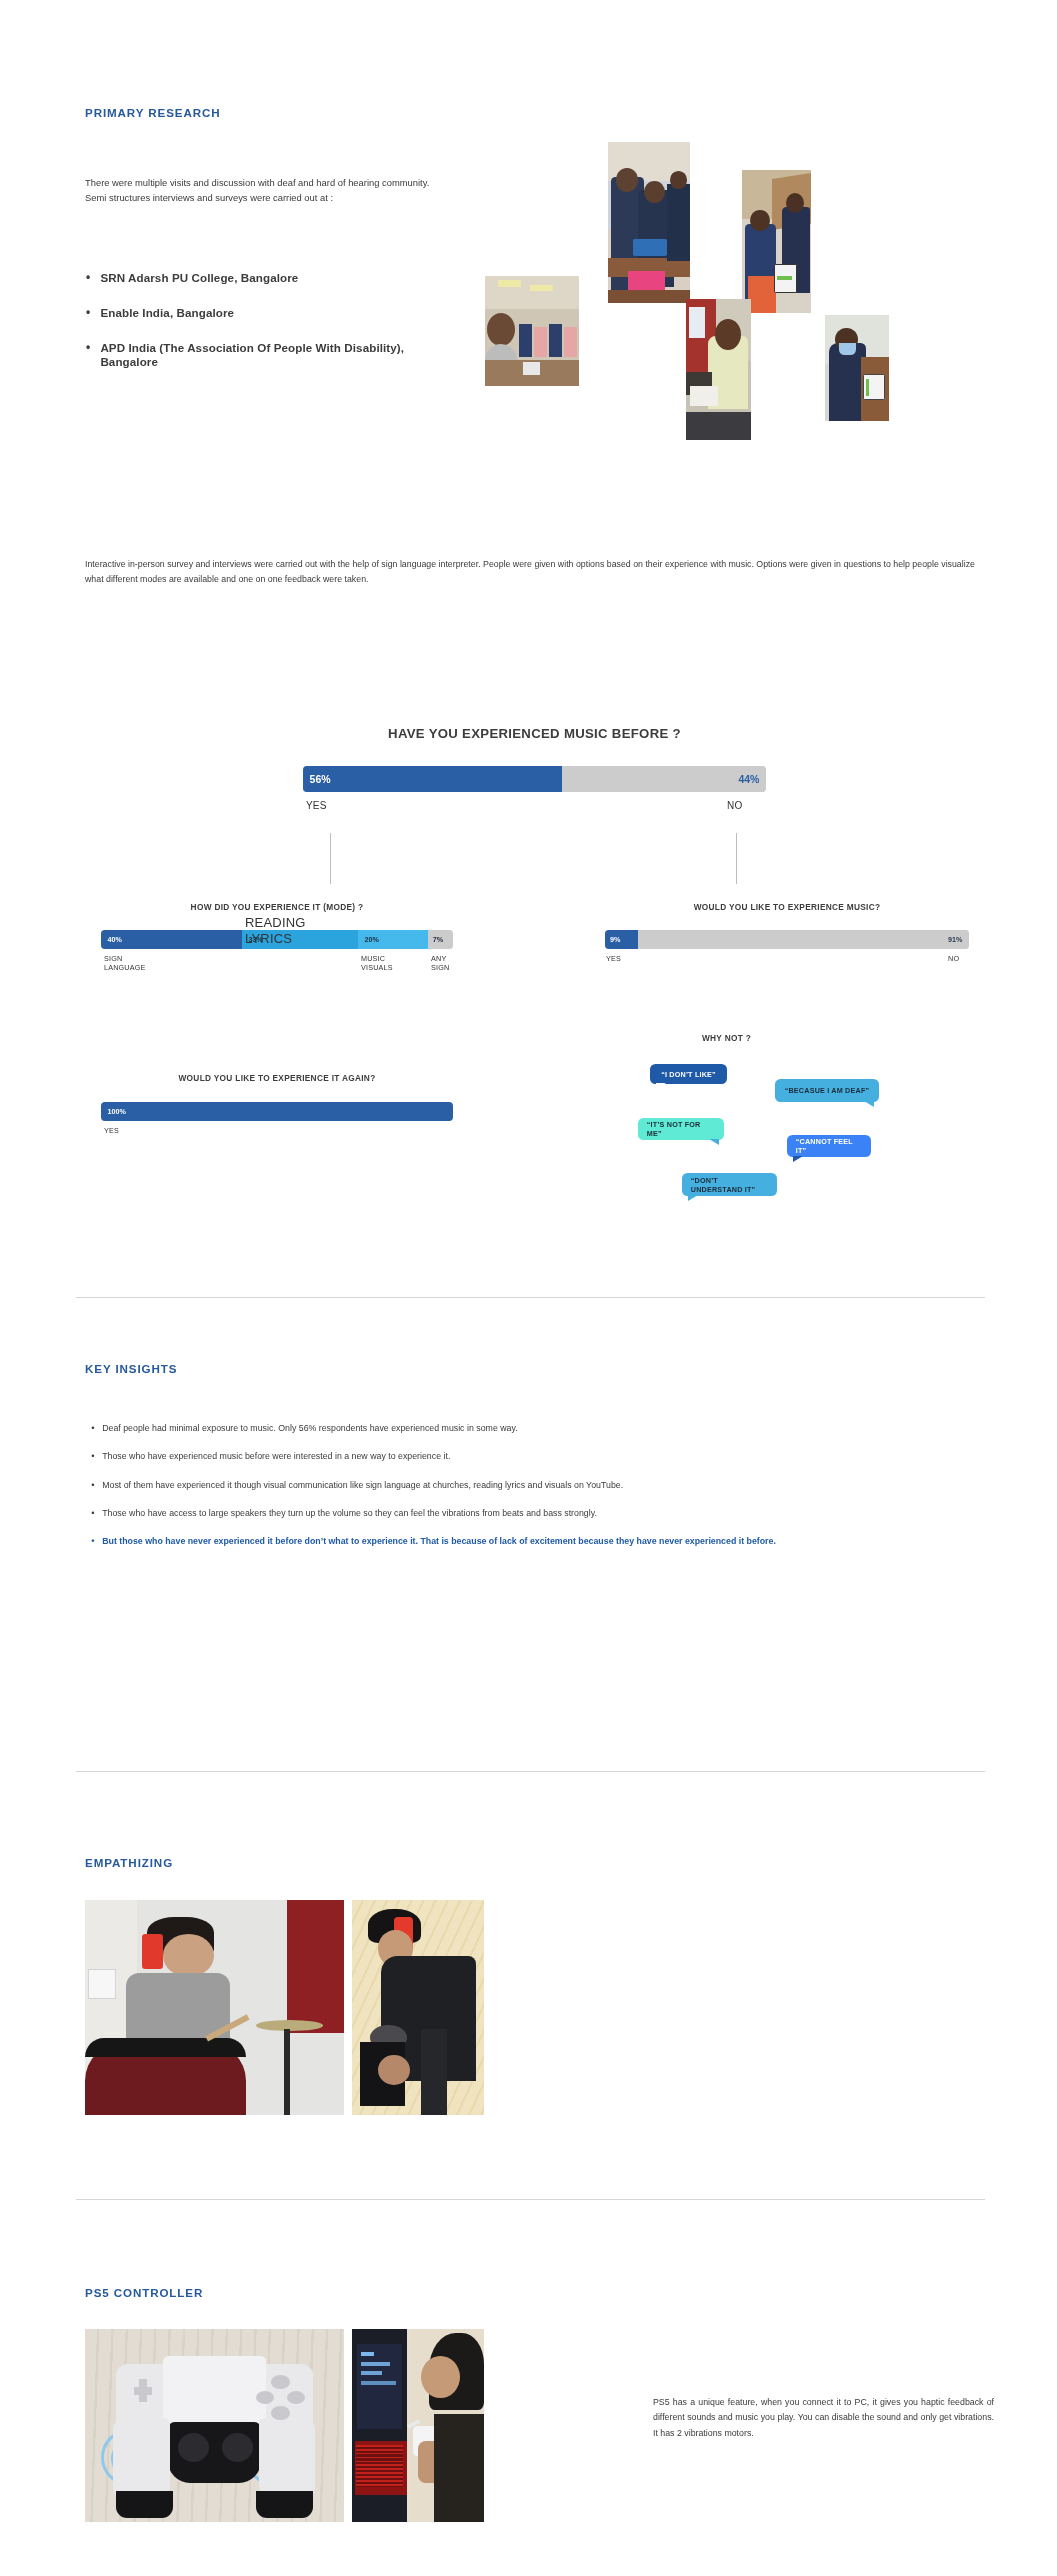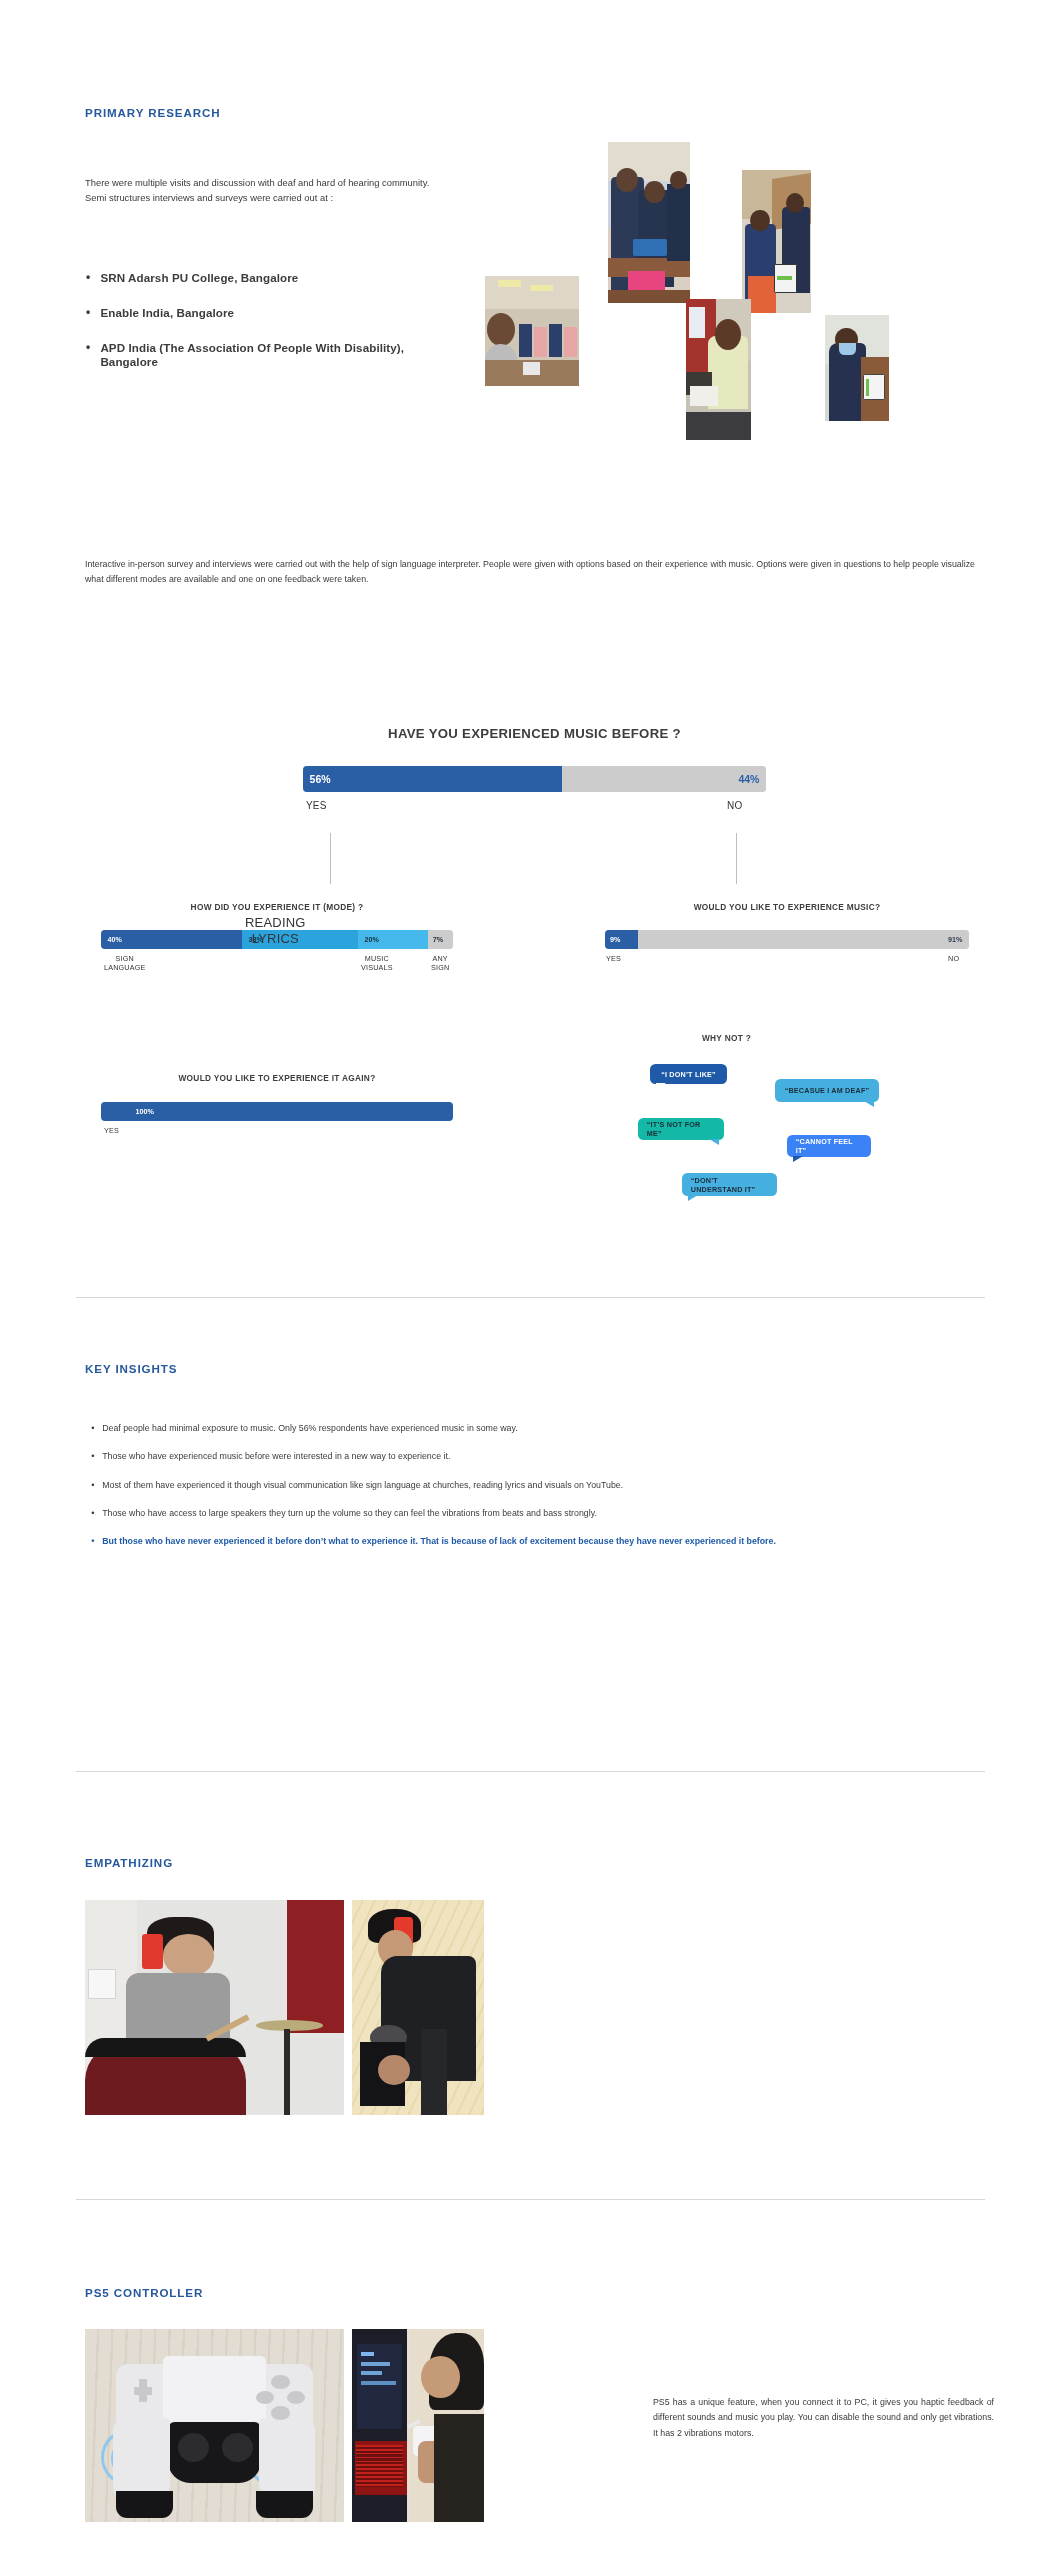--- a/index.html
+++ b/index.html
@@ -98,21 +98,20 @@
   .seg .seg-val { padding: 0 6.6px; }
   .seg.right { justify-content: flex-end; }
 
   .axis-label {
     position: absolute;
     color: #333;
     font-weight: normal;
     letter-spacing: 0.2px;
     white-space: pre-line;
     line-height: 1.25;
-    text-align: center;
   }
 
   .connector {
     position: absolute;
     width: 1.1px;
     background: #bdbdbd;
   }
 
   
   .bubble {
@@ -325,37 +324,37 @@
       <span class="seg-val">91%</span>
     </div>
   </div>
 
   <div class="axis-label" style="left:606px; top:954px; font-size:7.2px;">YES</div>
   <div class="axis-label" style="left:948px; top:954px; font-size:7.2px;">NO</div>
 
   <div class="chart-title q-sub-title" style="left:101px; top:1073px; width:352px;">WOULD YOU LIKE TO EXPERIENCE IT AGAIN?</div>
 
   <div class="bar" style="left:101px; top:1102px; width:352px; height:19px;">
-    <div class="seg" style="width:100%; background:#2b5fa5; color:#ffffff; font-size:7.2px;padding-left:28px;">
+    <div class="seg" style="width:100%; background:#2b5fa5; color:#ffffff; font-size:7.2px;">
       <span class="seg-val">100%</span>
     </div>
   </div>
   <div class="axis-label" style="left:104px; top:1126px; font-size:7.2px;">YES</div>
 
   <div class="chart-title q-sub-title" style="left:655px; top:1033px; width:143px;">WHY NOT ?</div>
 
   <div class="bubble" style="left:650px; top:1064px; width:77px; height:20px; background:#1f5aa8; color:#ffffff;">
     <span style="color:#ffffff;">“I DON’T LIKE”</span>
   </div>
 
   <div class="bubble flip" style="left:775px; top:1079px; width:104px; height:23px; background:#45b0e0; color:#45b0e0;">
     <span style="color:#1d2b38;">“BECASUE I AM DEAF”</span>
   </div>
 
-  <div class="bubble flip" style="left:638px; top:1118px; width:86px; height:22px; background:#14b8a6; color:#45b0e0;justify-content:center;">
+  <div class="bubble flip" style="left:638px; top:1118px; width:86px; height:22px; background:#5eead4; color:#45b0e0;justify-content:center;">
     <span style="color:#1d2b38;">“IT’S NOT FOR ME”</span>
   </div>
 
   <div class="bubble" style="left:787px; top:1135px; width:84px; height:22px; background:#3b82f6; color:#1f5aa8;">
     <span style="color:#ffffff;">“CANNOT FEEL IT”</span>
   </div>
 
   <div class="bubble" style="left:682px; top:1173px; width:95px; height:23px; background:#45b0e0; color:#45b0e0;">
     <span style="color:#1d2b38;">“DON’T UNDERSTAND IT”</span>
   </div>

